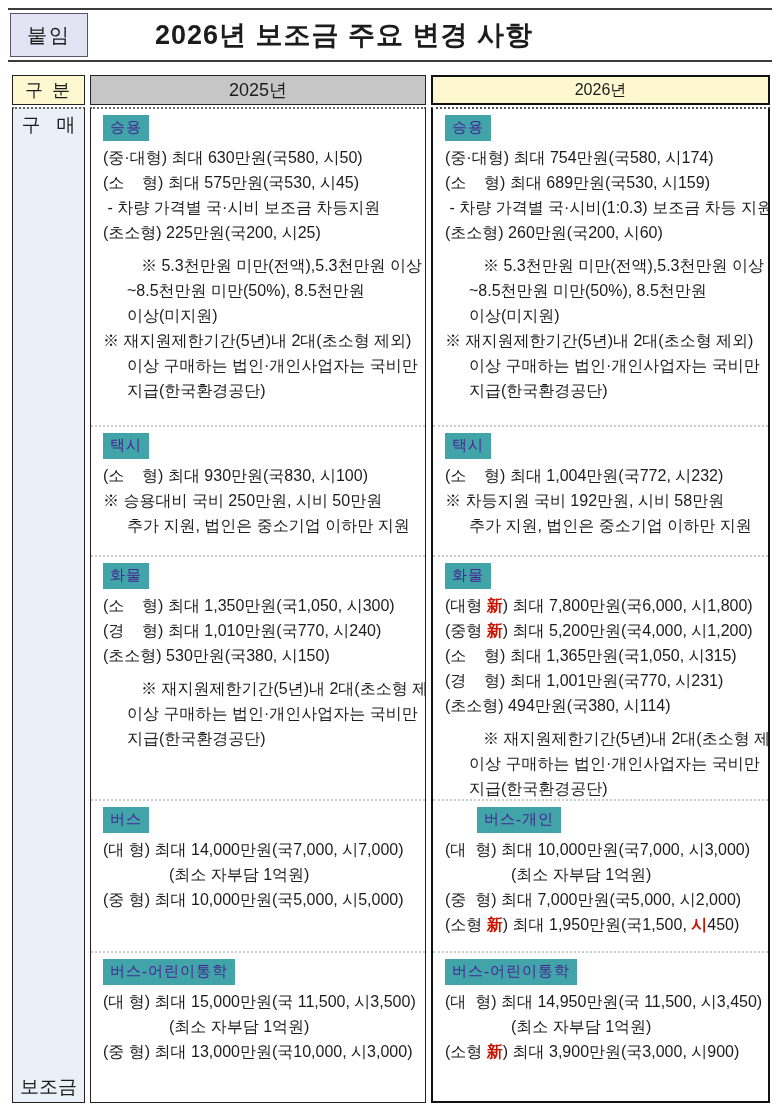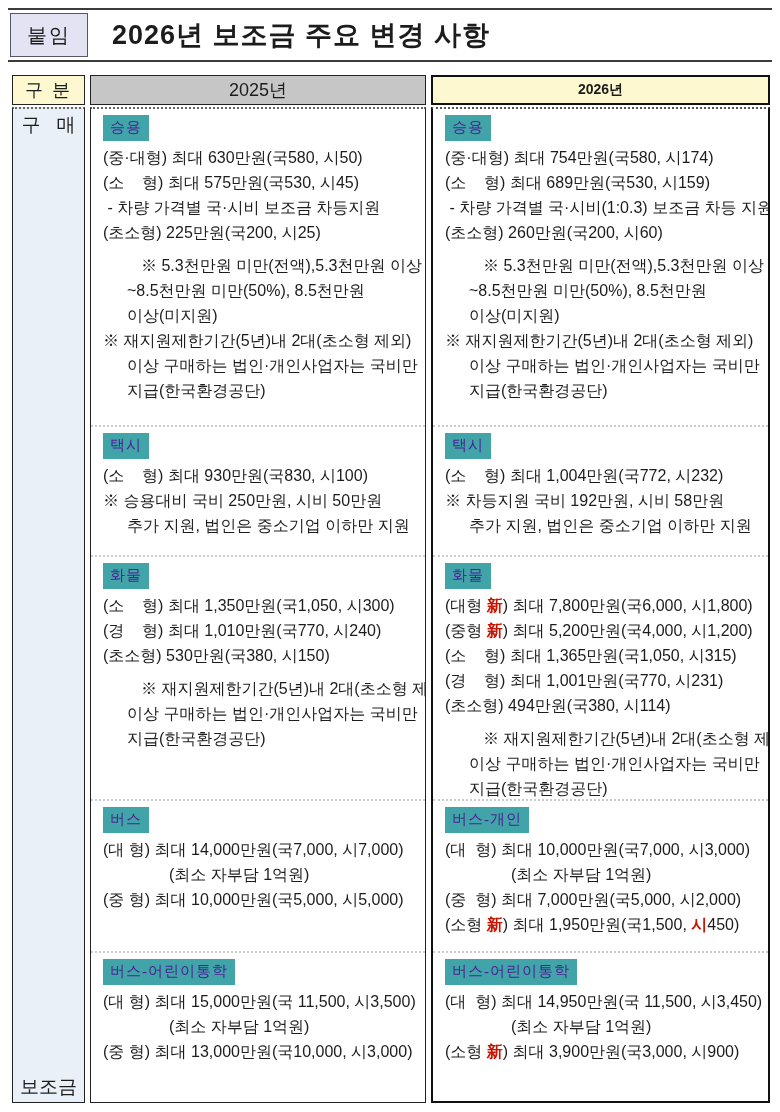--- a/index.html
+++ b/index.html
@@ -7,21 +7,21 @@
   body {
     width:780px; height:1112px; background:#ffffff;
     font-family:"Liberation Sans", sans-serif; color:#1c1c1c;
   }
   .page { position:relative; width:780px; height:1112px; overflow:hidden; }
 
   
   .header-band {
     position:absolute; left:8px; top:8px; width:764px; height:54px;
     border-top:2px solid #3c3c3c; border-bottom:2px solid #3c3c3c;
-    display:flex; align-items:center;
+    display:flex; align-items:center;gap:43px;
   }
   .attach-box {
     width:78px; height:44px; margin-left:2px;
     background:#e3e3f4; border:1.5px solid #55556e;
     display:flex; align-items:center; justify-content:center;
     font-size:20px; letter-spacing:2px;
   }
   .doc-title {
     margin-left:24px; font-size:27px; font-weight:bold; letter-spacing:1px;
     white-space:pre;
@@ -31,21 +31,21 @@
   .tbl {
     position:absolute; left:12px; top:75px; width:758px; height:1028px;
     display:grid;
     grid-template-columns:73px 336px 339px;
     grid-template-rows:30px 1fr;
     column-gap:5px; row-gap:2px;
   }
   .th { display:flex; align-items:center; justify-content:center; font-size:18px; }
   .th-cat  { background:#fdf8cf; border:1.5px solid #222; letter-spacing:2px; }
   .th-2025 { background:#c6c6c6; border:1.5px solid #222; }
-  .th-2026 { background:#fdf8cf; border:2.5px solid #111; font-weight:bold; font-size:14px; }
+  .th-2026 { background:#fdf8cf; border:2.5px solid #111; font-weight:normal; font-size:16px; }
 
   .td-cat {
     background:#eaf0f8; border:1.5px solid #222; border-top:2px dotted #666;
     display:flex; flex-direction:column; justify-content:space-between; align-items:center;
     font-size:19px; line-height:31px; white-space:pre;
   }
   .col-body { background:#fff; border:1.5px solid #222; border-top:2px dotted #666; overflow:hidden; }
   .col-2026 { border:2.5px solid #111; border-top:2.5px dotted #555; }
 
   
@@ -156,21 +156,21 @@
           <div class="line"><span>(대형 </span><span class="red" style="color: rgb(200, 20, 0);">新</span><span>) 최대 7,800만원(국6,000, 시1,800)</span></div>
           <div class="line"><span>(중형 </span><span class="red" style="color: rgb(200, 20, 0);">新</span><span>) 최대 5,200만원(국4,000, 시1,200)</span></div>
           <div class="line"><span>(소    형) 최대 1,365만원(국1,050, 시315)</span></div>
           <div class="line"><span>(경    형) 최대 1,001만원(국770, 시231)</span></div>
           <div class="line"><span>(초소형) 494만원(국380, 시114)</span></div>
           <div class="line gap"><span>※ 재지원제한기간(5년)내 2대(초소형 제외)</span></div>
           <div class="line ind1"><span>이상 구매하는 법인·개인사업자는 국비만</span></div>
           <div class="line ind1"><span>지급(한국환경공단)</span></div>
         </div>
         <div class="section">
-          <div class="badge-row"><span class="badge" style="background: rgb(65, 164, 168);">버스-개인</span></div>
+          <div class="badge-row"><span class="badge" style="background: rgb(65, 164, 168); margin-left: 32px;">버스-개인</span></div>
           <div class="line"><span>(대  형) 최대 10,000만원(국7,000, 시3,000)</span></div>
           <div class="line ind2"><span>(최소 자부담 1억원)</span></div>
           <div class="line"><span>(중  형) 최대 7,000만원(국5,000, 시2,000)</span></div>
           <div class="line"><span>(소형 </span><span class="red" style="color: rgb(200, 20, 0);">新</span><span>) 최대 1,950만원(국1,500, </span><span class="red" style="color: rgb(200, 20, 0);">시</span><span>450)</span></div>
         </div>
         <div class="section">
           <div class="badge-row"><span class="badge" style="background: rgb(65, 164, 168);">버스-어린이통학</span></div>
           <div class="line"><span>(대  형) 최대 14,950만원(국 11,500, 시3,450)</span></div>
           <div class="line ind2"><span>(최소 자부담 1억원)</span></div>
           <div class="line"><span>(소형 </span><span class="red" style="color: rgb(200, 20, 0);">新</span><span>) 최대 3,900만원(국3,000, 시900)</span></div>

